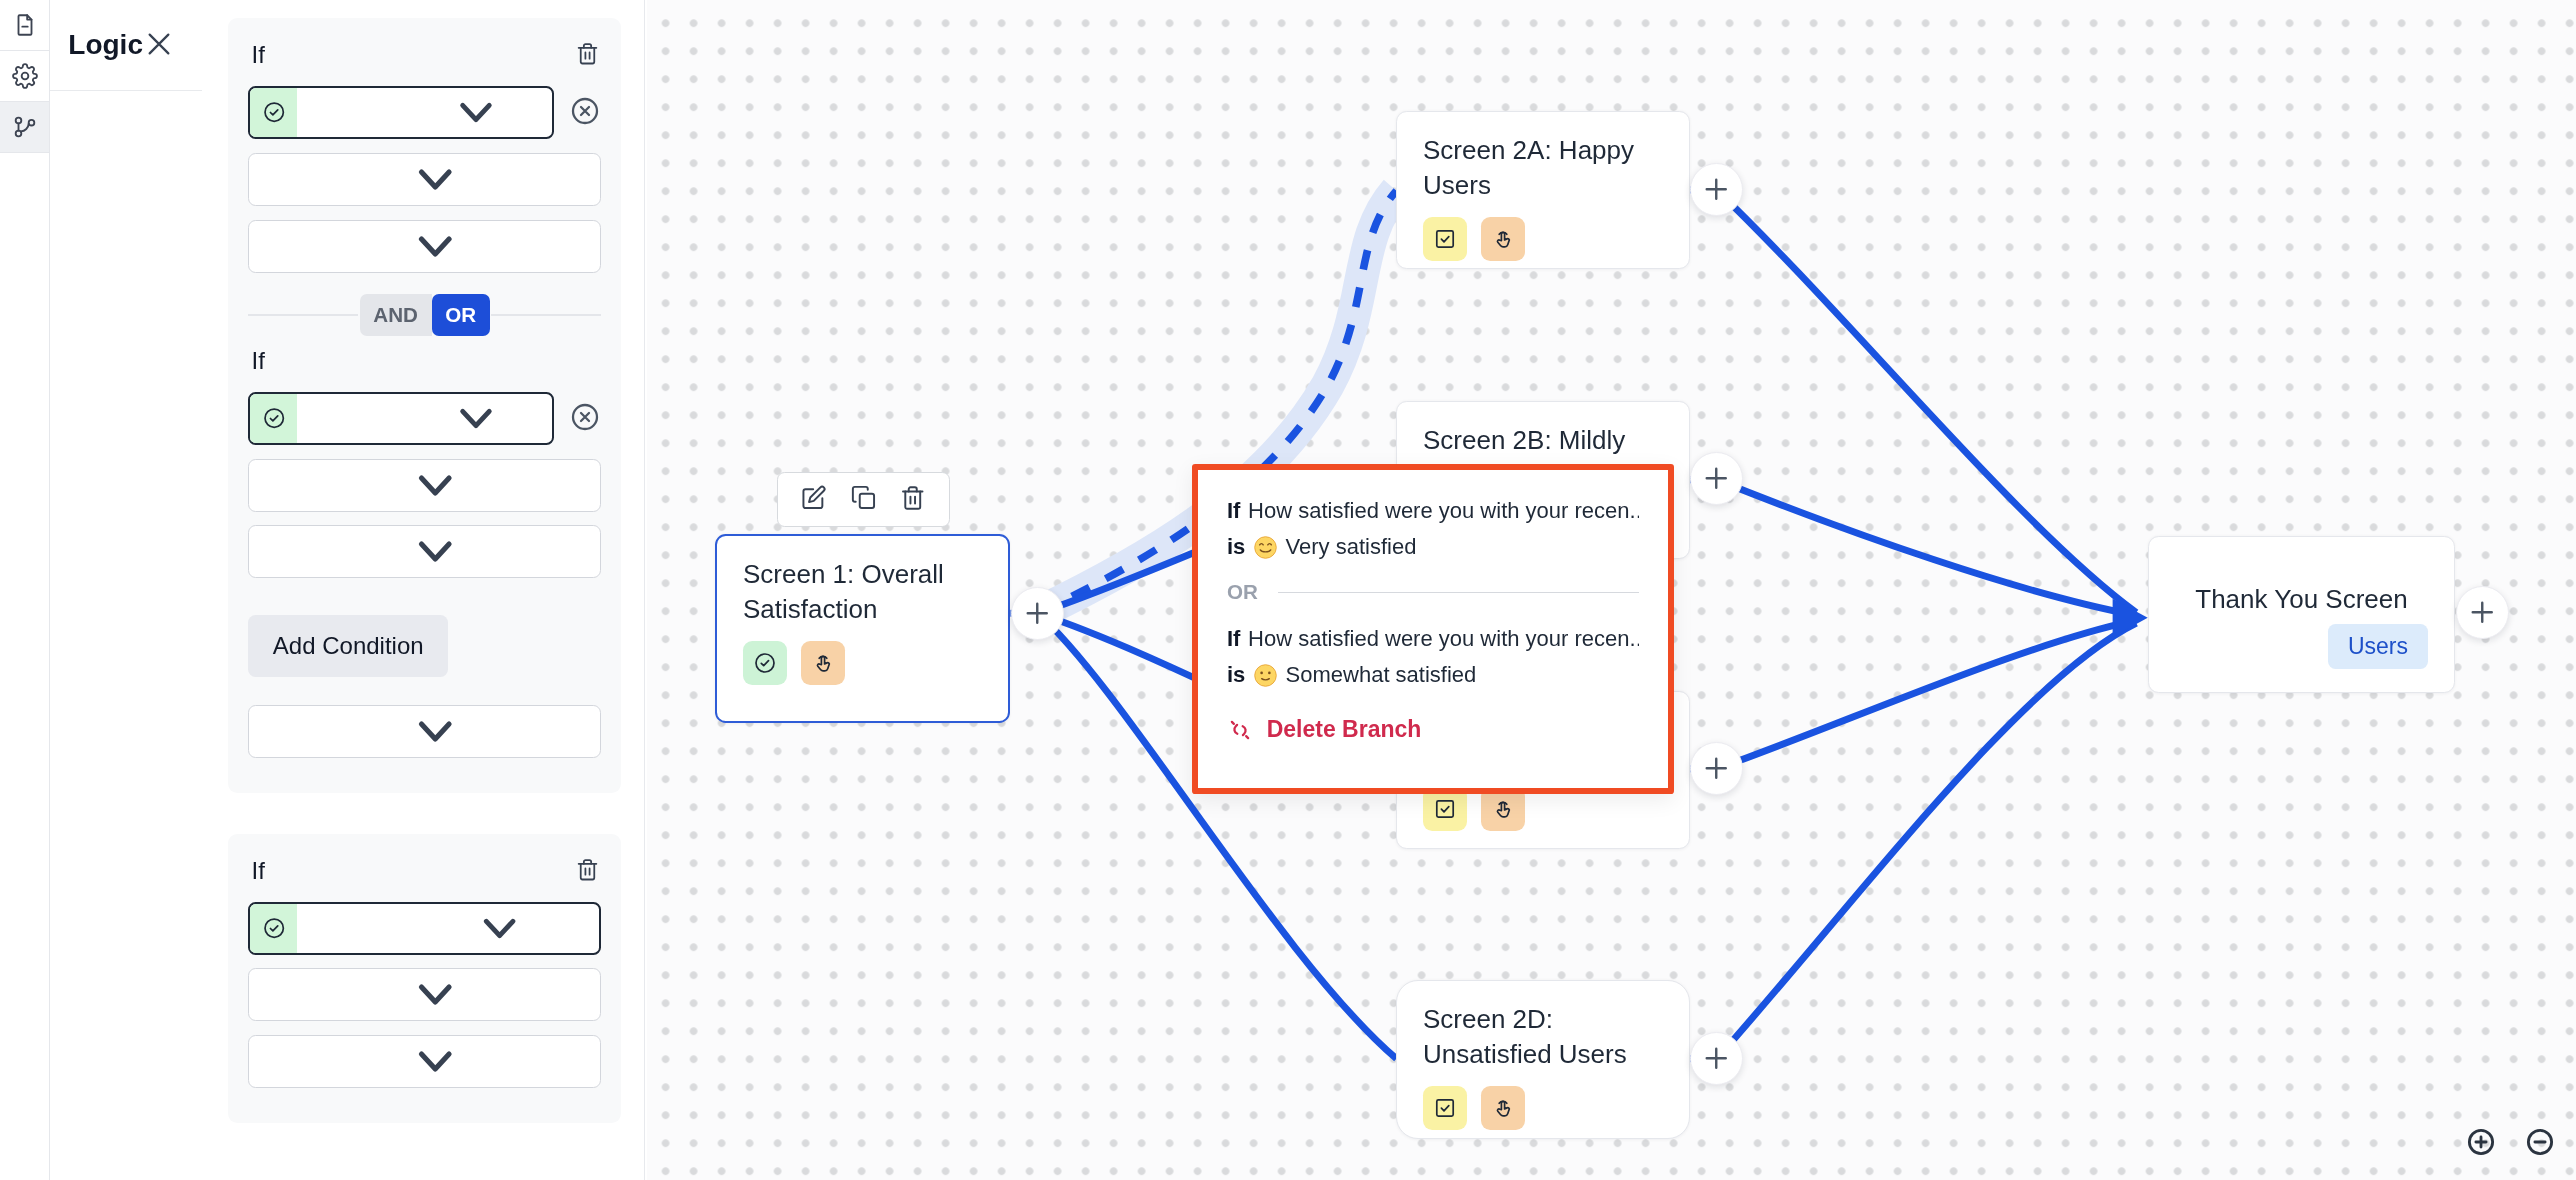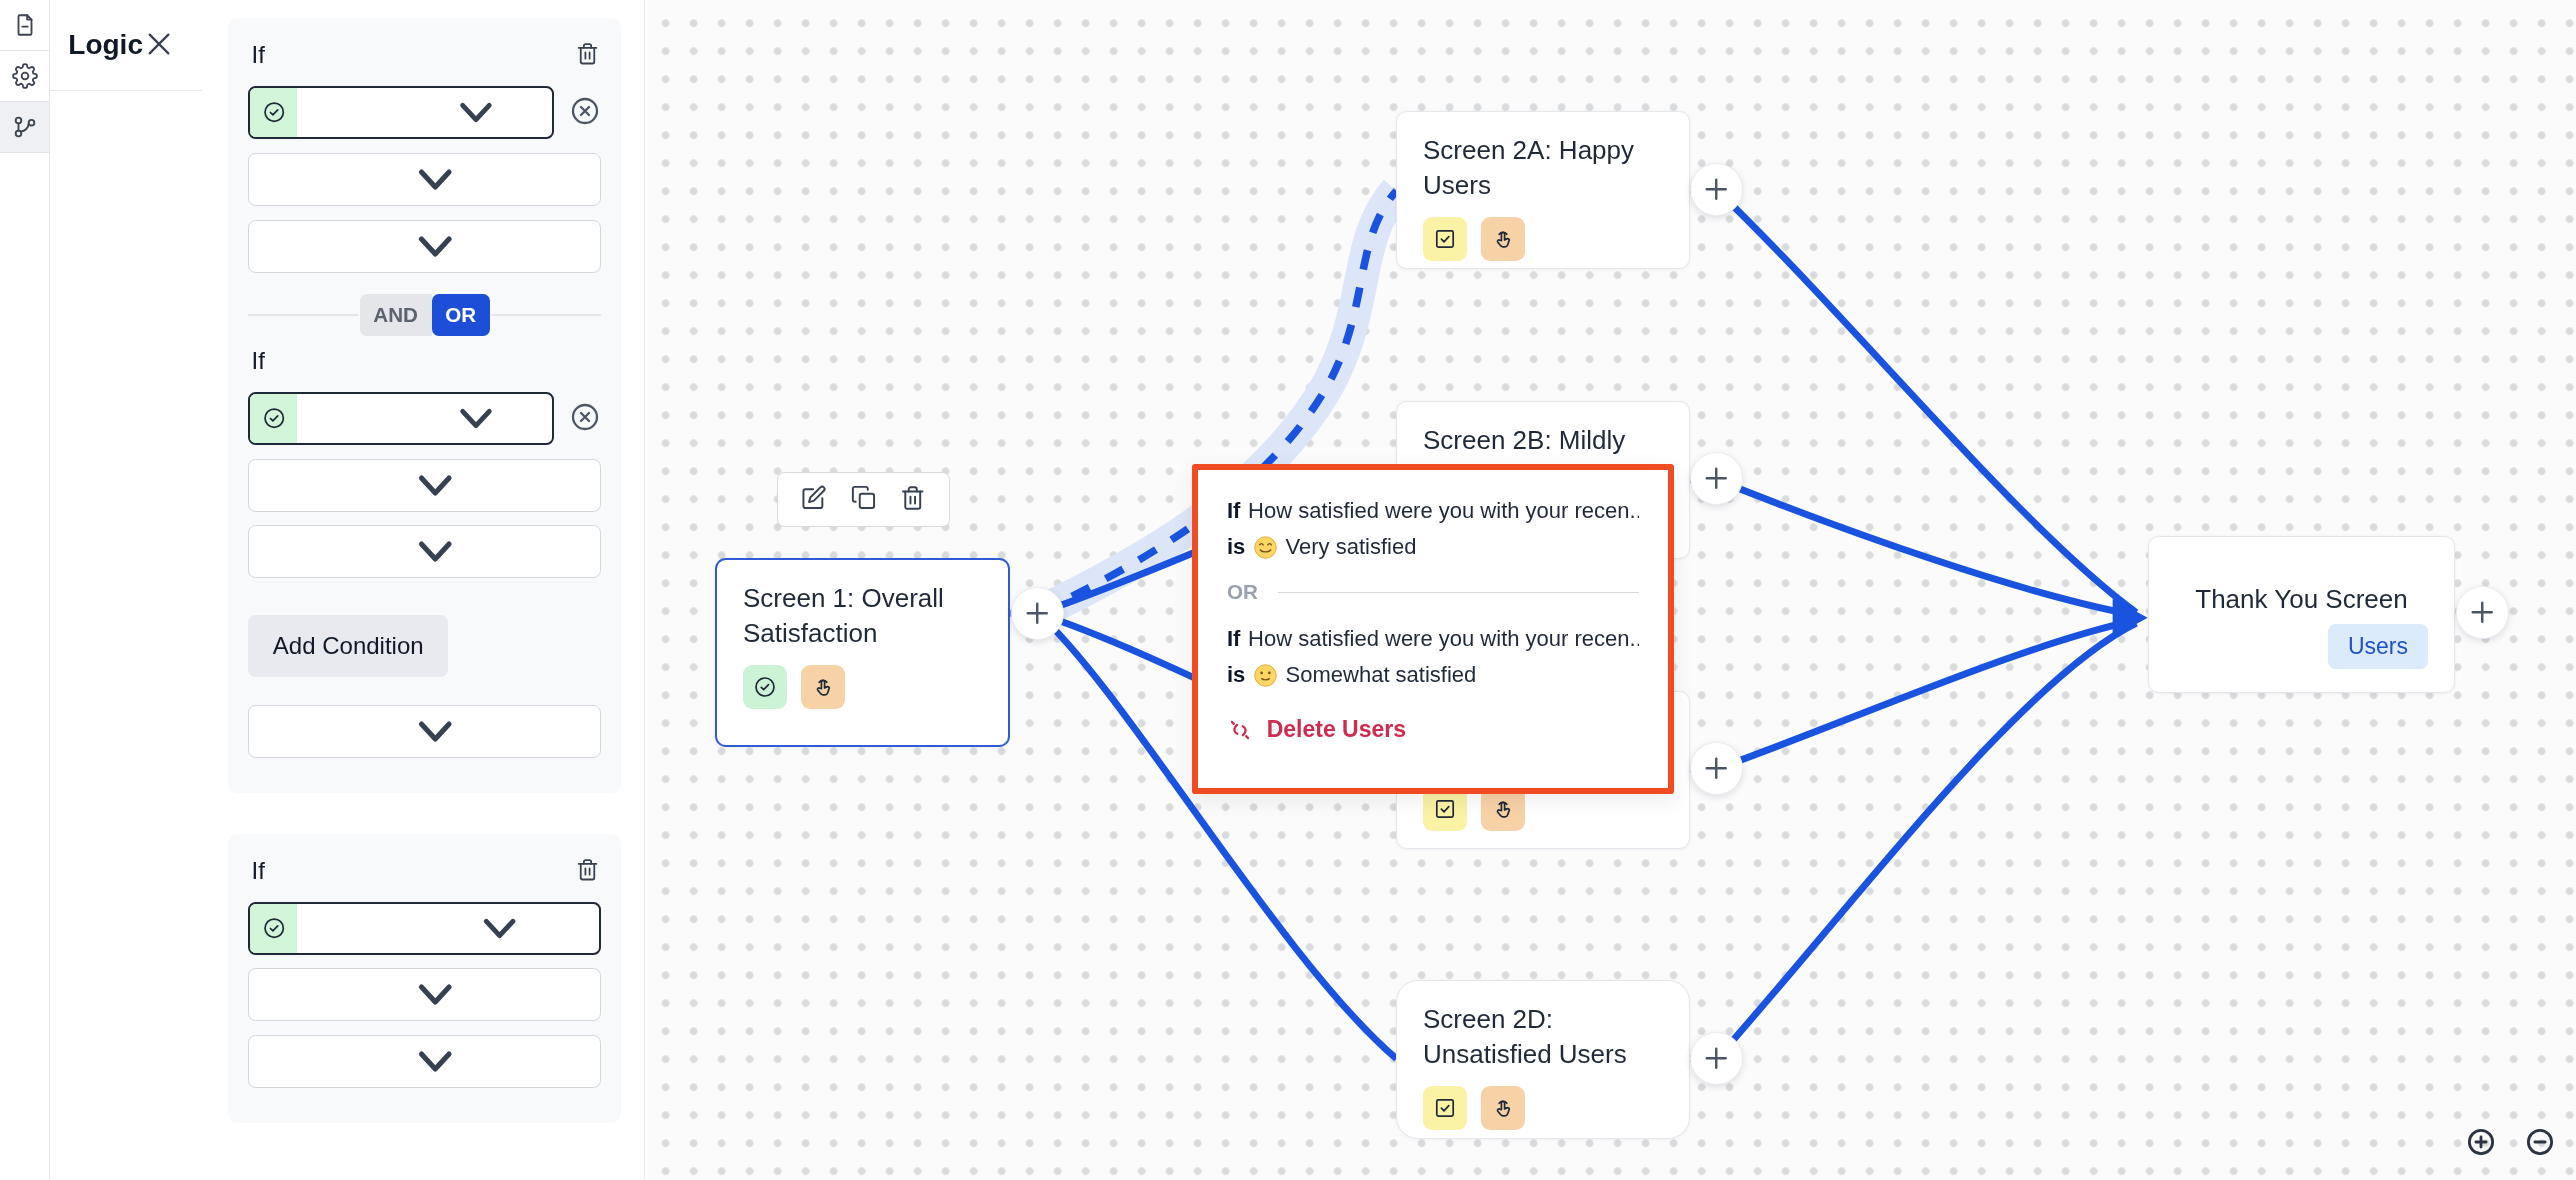--- a/index.html
+++ b/index.html
@@ -415,21 +415,21 @@
             <svg viewBox="0 0 24 24" fill="none" stroke="currentColor" stroke-width="1.7" stroke-linecap="round" stroke-linejoin="round" style="width: 27.5px; height: 27.5px; display: block;">
               <path d="M3.5 6.5h17"></path>
               <path d="M18.5 6.5V20a1.6 1.6 0 0 1-1.6 1.6H7.1A1.6 1.6 0 0 1 5.5 20V6.5"></path>
               <path d="M8.5 6.5v-2A1.6 1.6 0 0 1 10.1 2.9h3.8a1.6 1.6 0 0 1 1.6 1.6v2"></path>
               <path d="M10 11v6M14 11v6"></path>
             </svg>
           </span>
       </button>
     </div>
 
-    <div class="node selected" style="left:68px;top:534px;width:295px;height:189px;margin-top:24px;">
+    <div class="node selected" style="left:68px;top:534px;width:295px;height:189px;">
       <div class="node-title">Screen 1: Overall Satisfaction</div>
       <div class="badges">
         <span class="badge green">
             <span style="display: inline-flex; width: 24px; height: 24px;">
               <svg viewBox="0 0 24 24" fill="none" stroke="currentColor" stroke-width="1.7" stroke-linecap="round" stroke-linejoin="round" style="width: 24px; height: 24px; display: block;">
                 <circle cx="12" cy="12" r="9"></circle>
                 <path d="M8.3 12.3l2.4 2.4 4.8-5"></path>
               </svg>
             </span>
           </span>
@@ -598,21 +598,21 @@
         <span>Somewhat satisfied</span>
       </div>
       <div class="delete-row">
         <span style="display: inline-flex; width: 26px; height: 26px;">
             <svg viewBox="0 0 24 24" fill="none" stroke="currentColor" stroke-width="1.7" stroke-linecap="round" stroke-linejoin="round" style="width: 26px; height: 26px; display: block;">
               <path d="M9.5 15.5a4.3 4.3 0 0 1-1.4-7l1.2-1.2" stroke-width="2.1"></path>
               <path d="M14.5 8.5a4.3 4.3 0 0 1 1.4 7l-1.2 1.2" stroke-width="2.1"></path>
               <path d="M4.5 4.5l1.8 1.8M19.5 19.5l-1.8-1.8" stroke-width="2.1"></path>
             </svg>
           </span>
-        <span>Delete Users</span>
+        <span>Delete Branch</span>
       </div>
     </div>
 
     <button class="zoom-btn" style="left:1817px;top:1125px;">
       <span style="display: inline-flex; width: 34px; height: 34px;">
           <svg viewBox="0 0 24 24" fill="none" stroke="currentColor" stroke-width="1.7" stroke-linecap="round" stroke-linejoin="round" style="width: 34px; height: 34px; display: block;">
             <circle cx="12" cy="12" r="8.2" stroke-width="2"></circle>
             <path d="M8.4 12h7.2M12 8.4v7.2" stroke-width="2"></path>
           </svg>
         </span>

